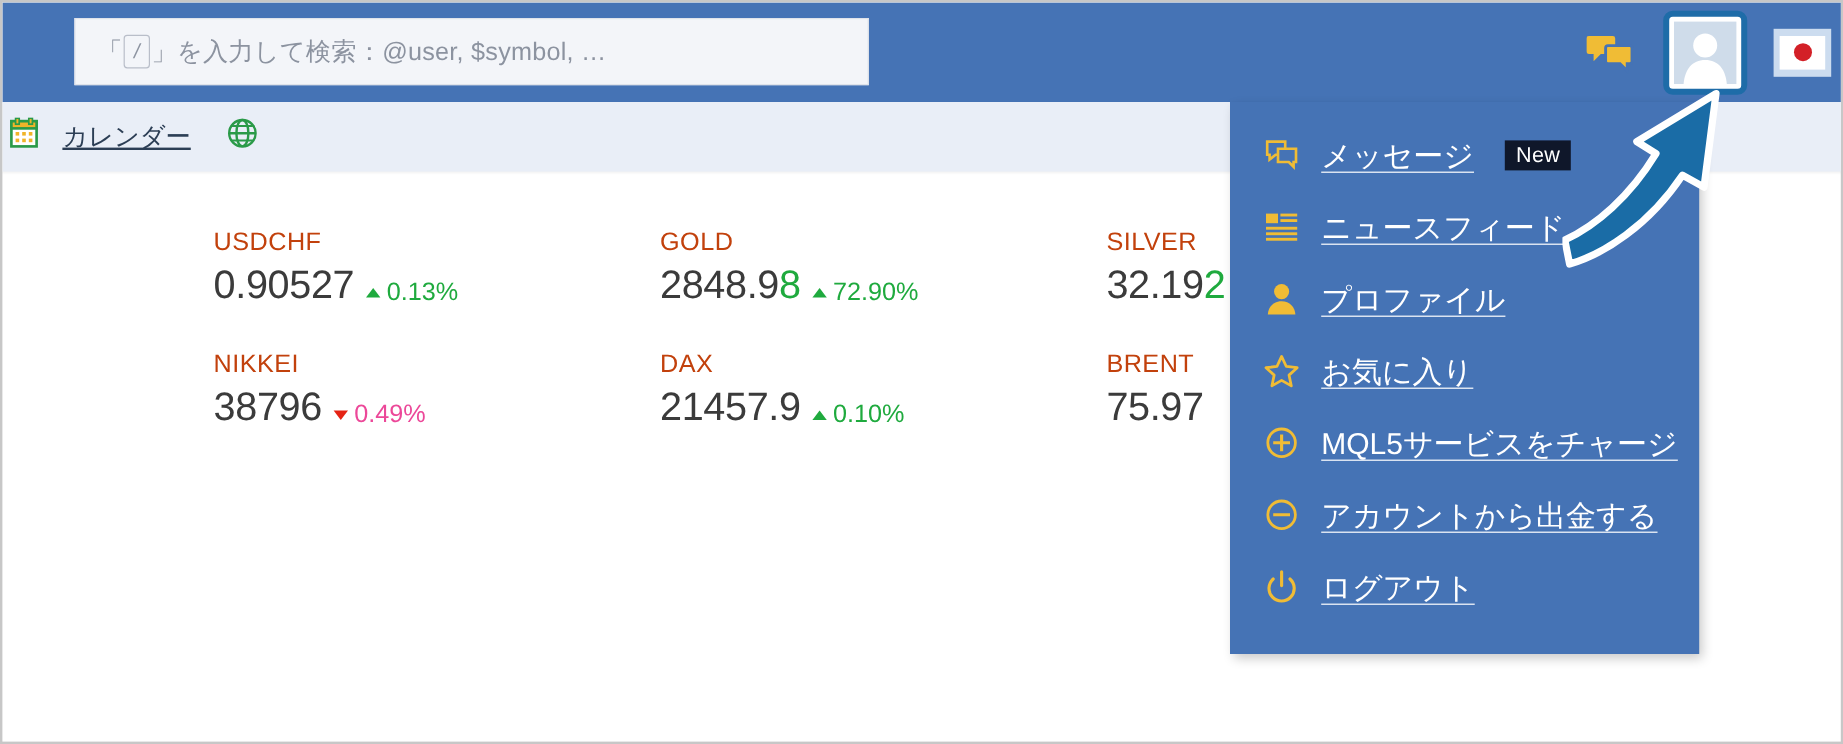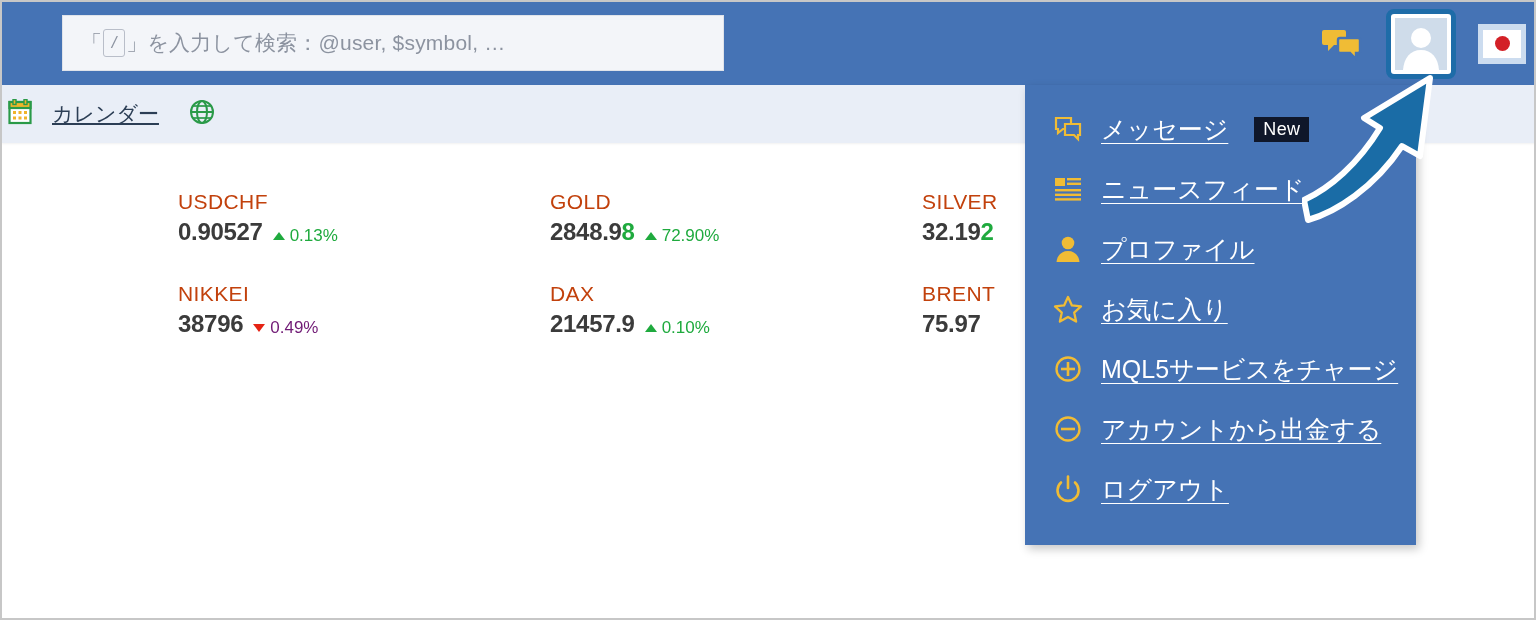--- a/index.html
+++ b/index.html
@@ -161,34 +161,34 @@
     color: #c2410c;
     letter-spacing: .4px;
     margin-bottom: 4px;
   }
   .q-line {
     display: flex;
     align-items: baseline;
     gap: 10px;
   }
   .q-price {
-    font-size: 24px;
+    font-size: 33px;
     color: #3b3b3b;
     letter-spacing: -.3px;
-    font-weight: 700;
+    font-weight: 400;
   }
   .q-price .tick-up { color: #1faa3e; }
   .q-chg {
-    font-size: 17px;
+    font-size: 21px;
     display: flex;
     align-items: center;
     gap: 5px;
   }
   .q-chg.up { color: #1faa3e; }
-  .q-chg.down { color: #701a75; }
+  .q-chg.down { color: #ec4899; }
   .tri-up {
     width: 0; height: 0;
     border-left: 6px solid transparent;
     border-right: 6px solid transparent;
     border-bottom: 8px solid #1faa3e;
     display: inline-block;
   }
   .tri-down {
     width: 0; height: 0;
     border-left: 6px solid transparent;

